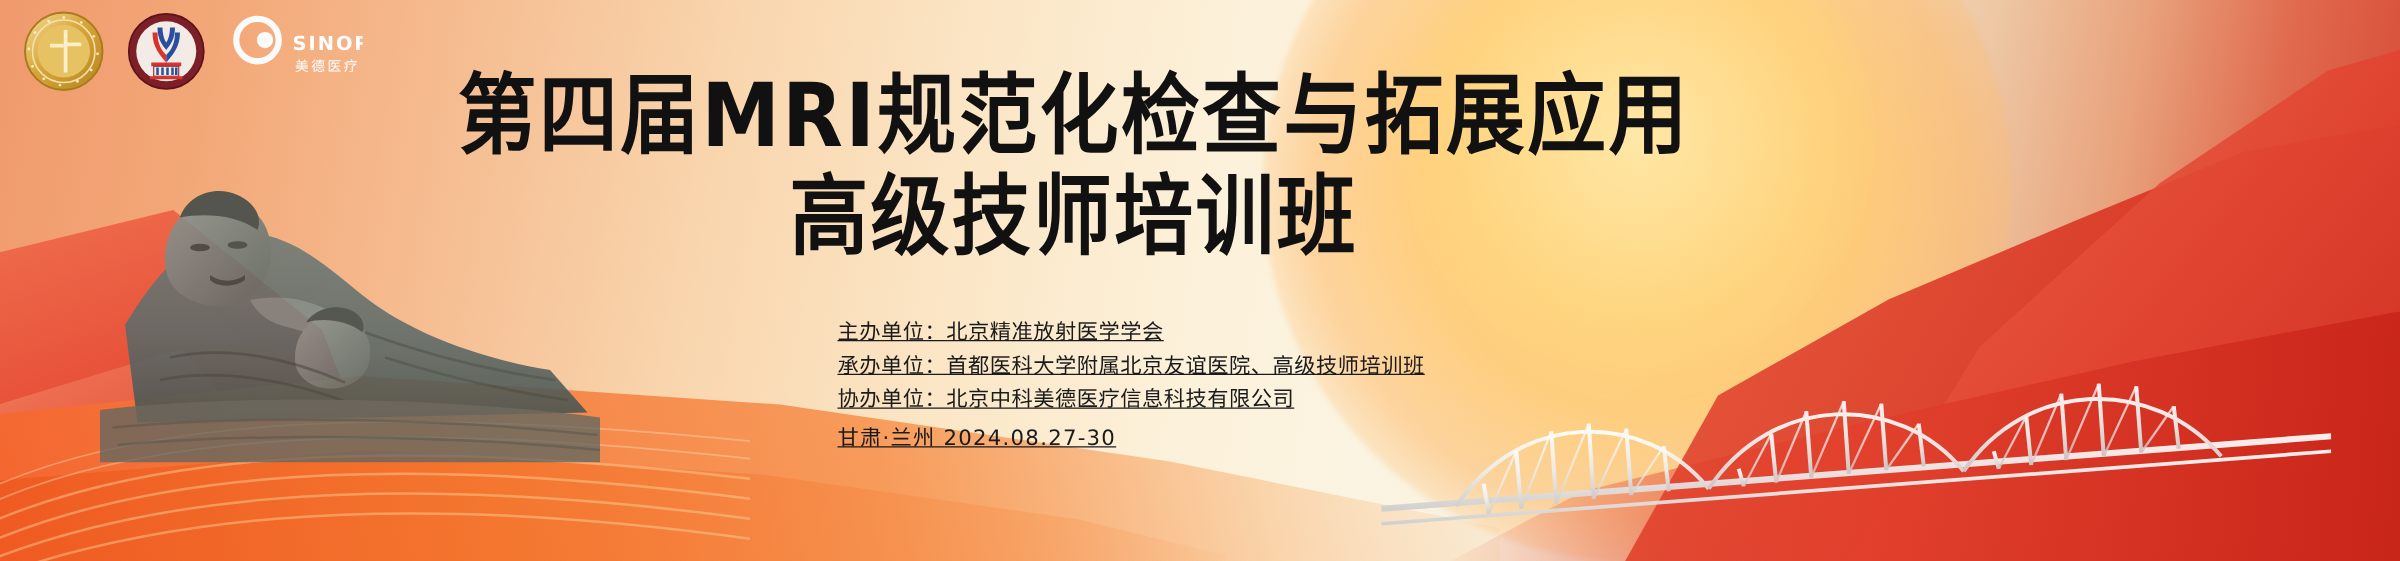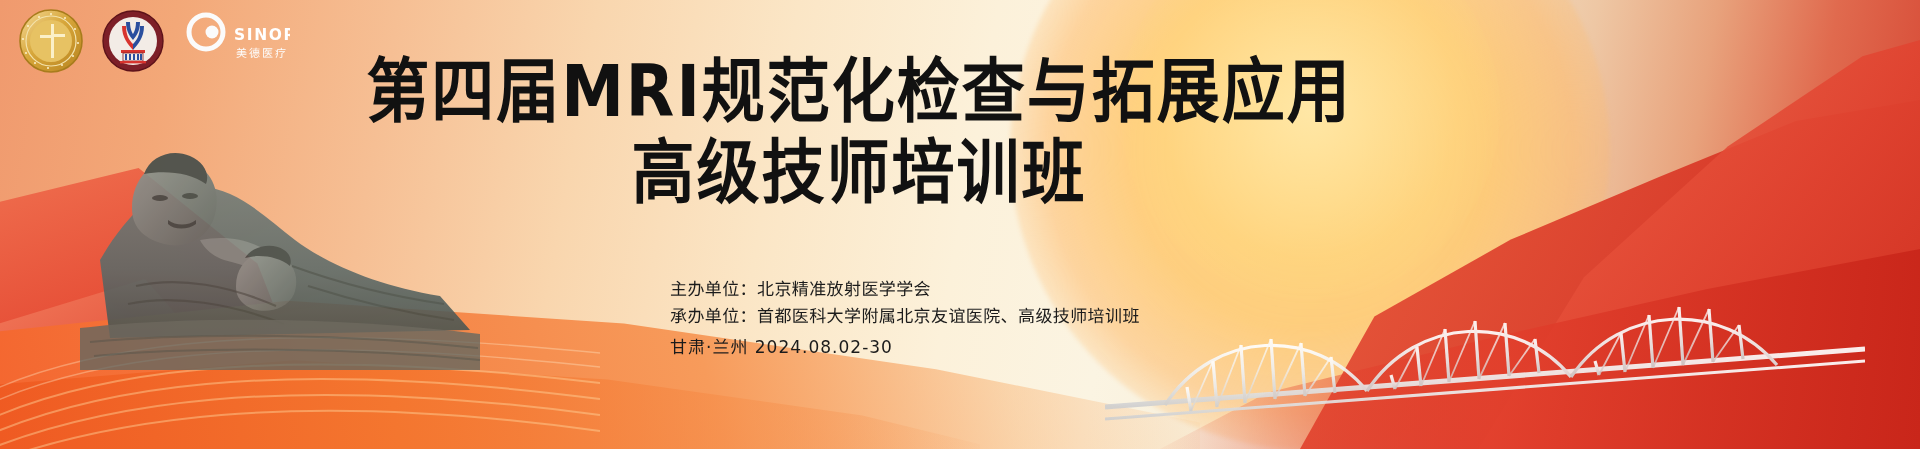--- a/index.html
+++ b/index.html
@@ -108,27 +108,28 @@
     letter-spacing:2px;
     line-height:1.06;
     font-size:62px;
     transform:scaleY(1.12);
     transform-origin:center top;
   }
   .title-line.l1{font-size:63px;}
   .title-line.l2{font-size:63px;margin-top:14px;}
 
   .org-block{
-    position:absolute;left:670px;top:276px;z-index:14;
+    position:absolute;left:670px;top:253px;z-index:14;
     color:#1b1b1b;
     font-family:"DejaVu Sans","Liberation Sans",sans-serif;
     font-size:17px;
     line-height:1.58;
     letter-spacing:.4px;
     text-align:left;
+    text-decoration:underline;
   }
   .org-line{display:block;white-space:nowrap;}
   .org-line.venue{margin-top:4px;letter-spacing:1px;}
 </style>
 </head>
 <body>
 
 <div id="banner">
 
   <div class="sunburst"></div>
@@ -368,16 +369,17 @@
   </div>
 
   <div class="title-block">
     <span class="title-line l1">第四届MRI规范化检查与拓展应用</span>
     <span class="title-line l2">高级技师培训班</span>
   </div>
 
   <div class="org-block">
     <span class="org-line">主办单位：北京精准放射医学学会</span>
     <span class="org-line">承办单位：首都医科大学附属北京友谊医院、高级技师培训班</span>
-    <span class="org-line venue">甘肃·兰州  2024.08.02-30</span>
+    <span class="org-line">协办单位：北京中科美德医疗信息科技有限公司</span>
+    <span class="org-line venue">甘肃·兰州  2024.08.27-30</span>
   </div>
 
 </div>
 
 </body></html>

